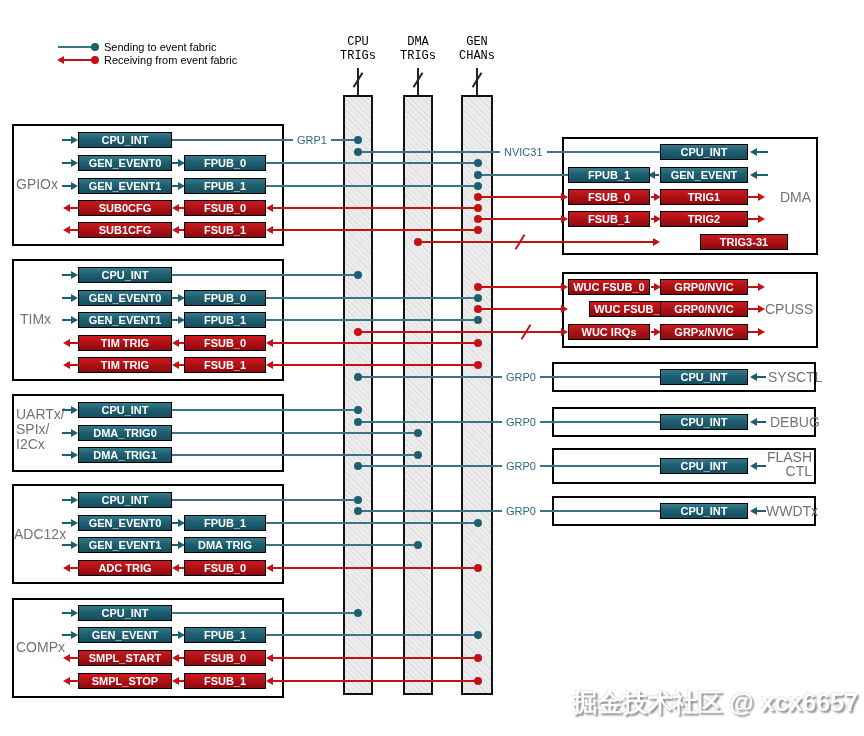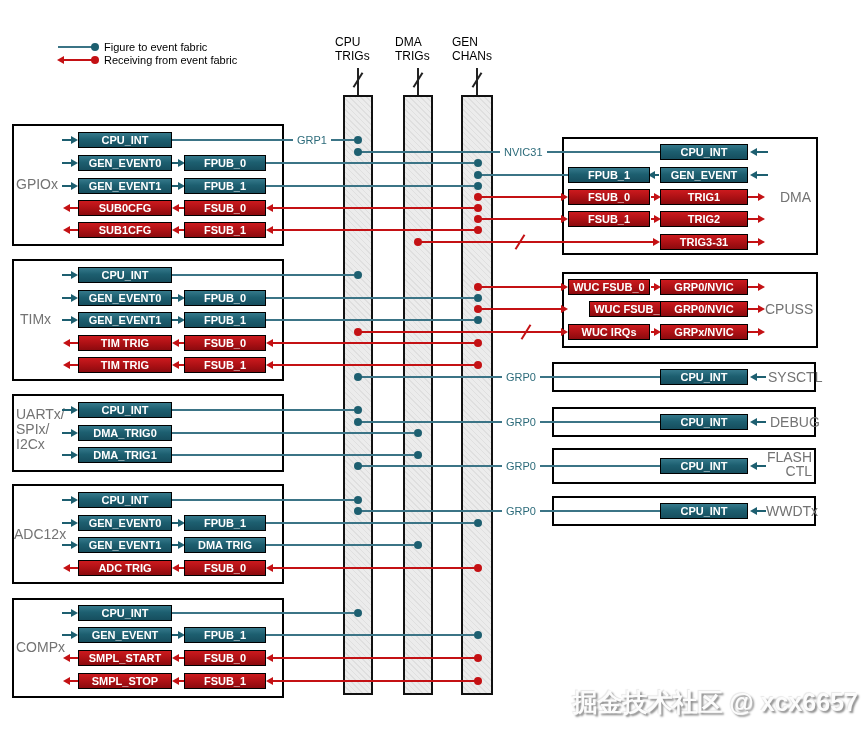--- a/index.html
+++ b/index.html
@@ -5,21 +5,21 @@
   html,body{margin:0;padding:0;background:#fff;}
   #canvas{position:relative;width:864px;height:736px;background:#fff;
           font-family:"Liberation Sans",sans-serif;overflow:hidden;}
   
   .blk{position:absolute;border:2px solid #000;background:#fff;box-sizing:border-box;}
   .blk-label{position:absolute;font-size:14px;color:#737373;line-height:15px;}
   
   .col{position:absolute;width:30px;height:600px;top:95px;border:2px solid #111;box-sizing:border-box;
        background:#ececec;
        background-image:repeating-linear-gradient(45deg,rgba(0,0,0,0.055) 0 1px,transparent 1px 4px);}
-  .colhdr{position:absolute;top:35px;font-size:12px;line-height:14px;text-align:left;color:#000;}
+  .colhdr{position:absolute;top:35px;font-size:12px;line-height:14px;text-align:center;color:#000;font-family:Liberation Mono, monospace;}
   .vstub{position:absolute;width:2px;background:#222;}
   
   .bx{position:absolute;height:16px;box-sizing:border-box;border:1px solid #000;color:#fff;
       font-weight:bold;font-size:11px;line-height:14px;text-align:center;z-index:5;
       white-space:nowrap;overflow:hidden;}
   .bx.t{background:linear-gradient(180deg,#35798b 0%,#1d5f70 45%,#164e5e 100%);}
   .bx.r{background:linear-gradient(180deg,#cc1a1e 0%,#ab1014 55%,#8c0a0e 100%);}
   
   .st{position:absolute;height:2px;background:currentColor;margin-top:-1px;z-index:3;}
   .st.ar-r::after{content:"";position:absolute;right:-7px;top:-3px;width:0;height:0;
@@ -45,21 +45,21 @@
   #wm{position:absolute;right:6px;top:686px;font-size:25px;font-weight:bold;color:#fcfcfc;
       text-shadow:2px 2px 2px #8f8f8f, -1px -1px 1px #e8e8e8;z-index:9;}
 </style>
 </head>
 <body>
 
 <div id="canvas">
 
   <i class="st t2" style="left:58px;top:47px;width:36px"></i>
   <b class="dt t" style="left:95px;top:47px"></b>
-  <span class="leg-txt" style="left:104px;top:47px">Figure to event fabric</span>
+  <span class="leg-txt" style="left:104px;top:47px">Sending to event fabric</span>
   <i class="st ar-l rd" style="left:64px;top:60px;width:30px"></i>
   <b class="dt r" style="left:95px;top:60px"></b>
   <span class="leg-txt" style="left:104px;top:60px">Receiving from event fabric</span>
 
   <div class="colhdr" style="left:335px;width:46px">
     <div>CPU</div>
     <div>TRIGs</div>
   </div>
   <div class="colhdr" style="left:395px;width:46px">
     <div>DMA</div>
@@ -285,21 +285,21 @@
   <div class="bx r" style="left:78px;top:673px;width:94px">SMPL_STOP</div>
   <div class="bx r" style="left:184px;top:673px;width:82px">FSUB_1</div>
 
   <div class="bx t" style="left:660px;top:144px;width:88px">CPU_INT</div>
   <div class="bx t" style="left:568px;top:167px;width:82px">FPUB_1</div>
   <div class="bx t" style="left:660px;top:167px;width:88px">GEN_EVENT</div>
   <div class="bx r" style="left:568px;top:189px;width:82px">FSUB_0</div>
   <div class="bx r" style="left:660px;top:189px;width:88px">TRIG1</div>
   <div class="bx r" style="left:568px;top:211px;width:82px">FSUB_1</div>
   <div class="bx r" style="left:660px;top:211px;width:88px">TRIG2</div>
-  <div class="bx r" style="left:660px;top:234px;width:88px">TRIG3-31</div>
+  <div class="bx r" style="left:700px;top:234px;width:88px">TRIG3-31</div>
 
   <div class="bx r" style="left:568px;top:279px;width:82px">WUC FSUB_0</div>
   <div class="bx r" style="left:660px;top:279px;width:88px">GRP0/NVIC</div>
   <div class="bx r" style="left:589px;top:301px;width:82px">WUC FSUB_1</div>
   <div class="bx r" style="left:660px;top:301px;width:88px">GRP0/NVIC</div>
   <div class="bx r" style="left:568px;top:324px;width:82px">WUC IRQs</div>
   <div class="bx r" style="left:660px;top:324px;width:88px">GRPx/NVIC</div>
 
   <div class="bx t" style="left:660px;top:369px;width:88px">CPU_INT</div>
   <div class="bx t" style="left:660px;top:414px;width:88px">CPU_INT</div>

